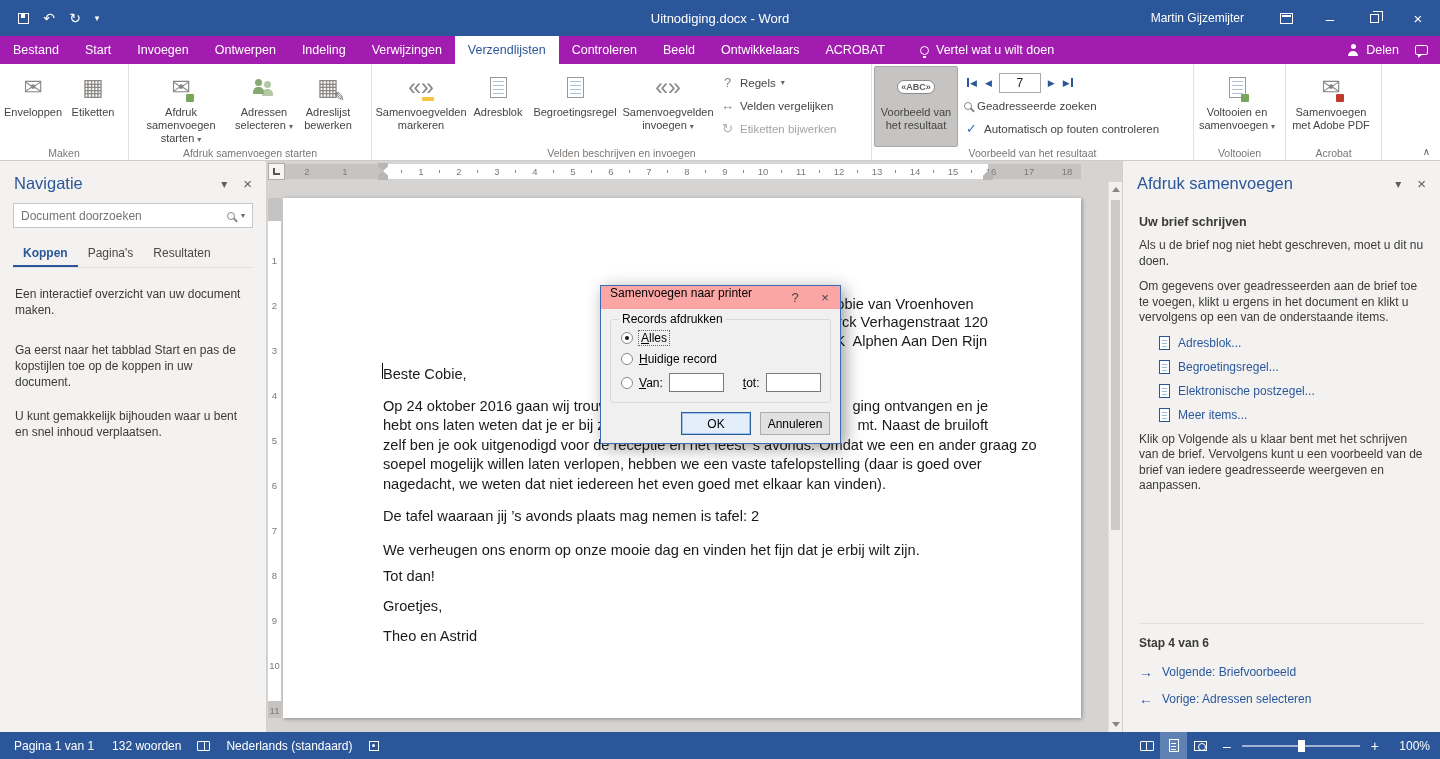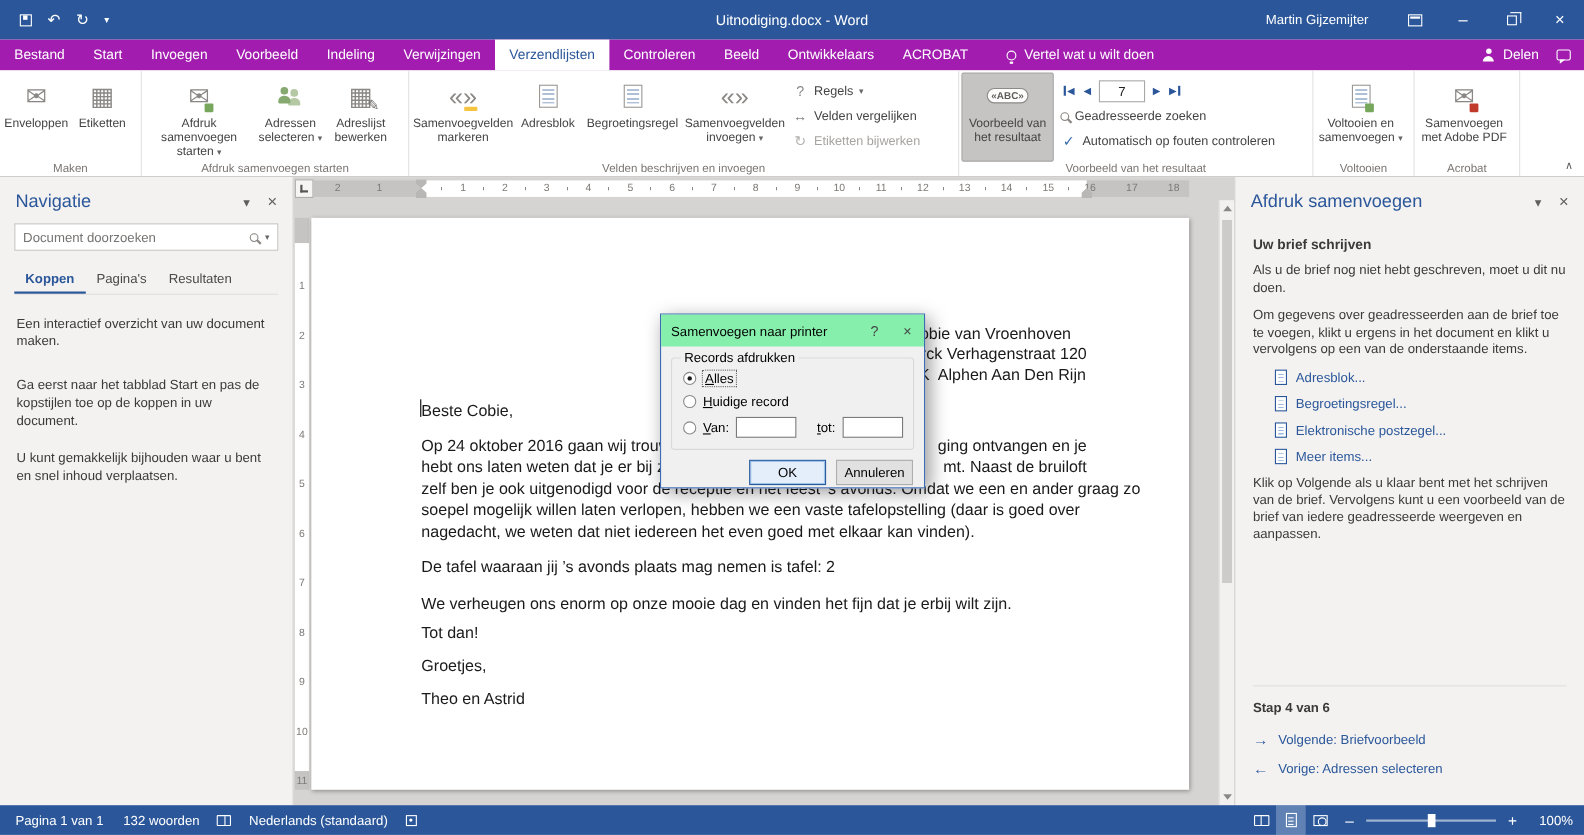--- a/index.html
+++ b/index.html
@@ -127,21 +127,21 @@
   .rfrag{position:absolute;right:0;top:0}
   .caret{position:absolute;left:99px;top:165px;width:1px;height:16px;background:#000}
   #vscroll{position:absolute;right:0;top:21px;width:14px;bottom:0;background:#f2f1f0;border-left:1px solid #e3e1df}
   .sarr{position:absolute;left:3px;width:0;height:0;border-left:4px solid transparent;border-right:4px solid transparent}
   .sarr.up{top:5px;border-bottom:5px solid #8a8886}
   .sarr.down{bottom:5px;border-top:5px solid #8a8886}
   .sthumb{position:absolute;left:2px;right:2px;top:18px;height:330px;background:#cdcbc9}
 
   
   #dialog{position:absolute;left:600px;top:285px;width:241px;height:159px;background:#f0f0f0;border:1px solid #3c6cb4;box-shadow:4px 4px 16px rgba(0,0,0,.4);z-index:50;font-size:12px;color:#000}
-  .dlg-title{height:29px;background:#86efac;display:flex;align-items:center;padding-left:9px;font-size:12px}
+  .dlg-title{height:23px;background:#fca5a5;display:flex;padding-left:9px;font-size:12px}
   .dlg-ctrl{margin-left:auto;display:flex;height:100%}
   .dlg-ctrl span{width:30px;display:flex;align-items:center;justify-content:center;color:#444;font-size:13px}
   .dlg-body{position:relative;height:129px}
   .grpbox{position:absolute;left:9px;right:9px;top:10px;height:84px;border:1px solid #d9d9d9;border-radius:3px}
   .grplabel{position:absolute;top:-8px;left:8px;background:#f0f0f0;padding:0 3px;font-size:12px}
   .radio-row{position:absolute;left:10px;display:flex;align-items:center;gap:6px;font-size:12px}
   .rad{width:12px;height:12px;border:1px solid #8a8a8a;border-radius:50%;background:#fff;position:relative;flex:0 0 auto}
   .rad.sel::after{content:'';position:absolute;left:3px;top:3px;width:4px;height:4px;border-radius:50%;background:#1a1a1a}
   .rlabel{display:inline-block}
   .rlabel::first-letter{text-decoration:underline}
@@ -195,21 +195,21 @@
         <span class="restore"></span>
       </span>
     <span class="winbtn">×</span>
   </div>
 </div>
 
 <div id="tabrow">
   <div class="rtab">Bestand</div>
   <div class="rtab">Start</div>
   <div class="rtab">Invoegen</div>
-  <div class="rtab">Voorbeeld</div>
+  <div class="rtab">Ontwerpen</div>
   <div class="rtab">Indeling</div>
   <div class="rtab">Verwijzingen</div>
   <div class="rtab active">Verzendlijsten</div>
   <div class="rtab">Controleren</div>
   <div class="rtab">Beeld</div>
   <div class="rtab">Ontwikkelaars</div>
   <div class="rtab">ACROBAT</div>
   <div class="tellme">
     <span class="bulb"></span>
     <span>Vertel wat u wilt doen</span>

